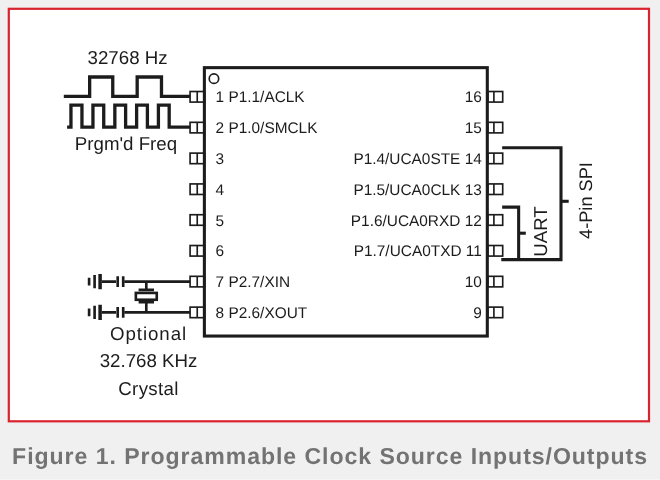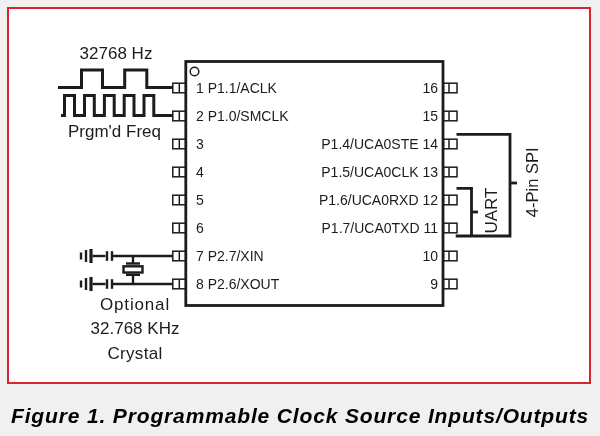--- a/index.html
+++ b/index.html
@@ -1,19 +1,19 @@
 <!DOCTYPE html>
 <html><head>
 <meta charset="utf-8">
 <style>
   html,body{margin:0;padding:0;}
   body{width:600px;height:436px;background:#f0f0f0;overflow:hidden;
        font-family:"Liberation Sans",sans-serif;position:relative;}
   #cap{position:absolute;left:11px;top:404px;font-size:21px;font-weight:bold;
-       font-style:italic;color:#000000;white-space:nowrap;letter-spacing:0.85px;}
+       color:#737373;white-space:nowrap;letter-spacing:0.85px;}
 </style>
 </head>
 <body>
 <svg width="600" height="436" viewBox="0 0 600 436" style="position:absolute;left:0;top:0;">
 
   <rect x="0" y="0" width="600" height="436" fill="#f0f0f0"></rect>
 
   <rect x="8" y="8" width="582" height="375" fill="#ffffff" stroke="#d9232e" stroke-width="2"></rect>
 
   <g stroke="#1c1c1c" fill="none" stroke-linecap="butt" stroke-linejoin="miter">

